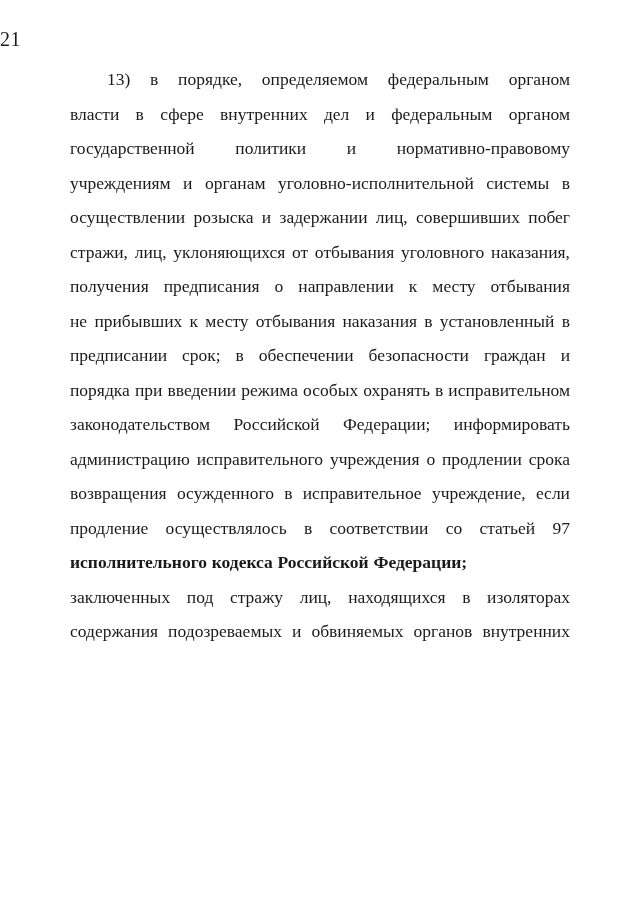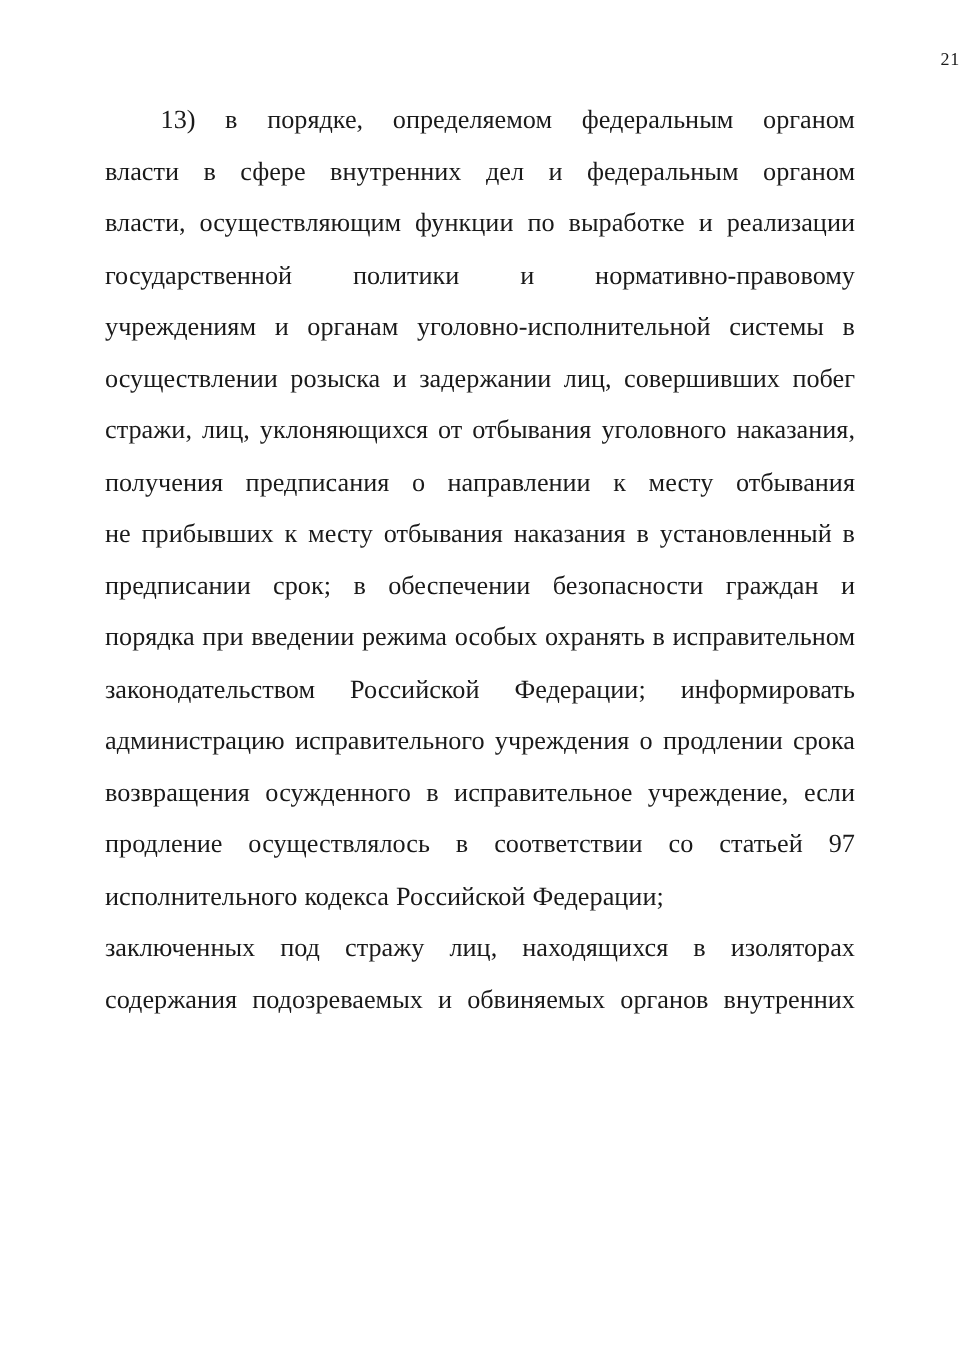--- a/index.html
+++ b/index.html
@@ -18,22 +18,22 @@
     position: relative;
     width: 640px;
     height: 905px;
     background: #ffffff;
   }
   .page-number {
     position: absolute;
     top: 31px;
     left: 0;
     width: 100%;
-    text-align: right;
-    font-size: 12px;
+    text-align: left;
+    font-size: 20px;
     line-height: 17.5px;
     letter-spacing: 0.5px;
   }
   .content {
     position: absolute;
     top: 62px;
     left: 70px;
     width: 500px;
   }
   .line {
@@ -46,35 +46,35 @@
     white-space: nowrap;
     word-spacing: 0.02em;
   }
   
   .line { white-space: normal; }
   .line.indent {
     text-indent: 37px;
   }
   .line.para-end {
     text-align-last: left;
+    font-weight: bold;
   }
 </style>
 </head>
 <body>
 
 <div class="doc-page">
 
   <div class="page-number">21</div>
 
   <div class="content">
 
     <div>
       <div class="line indent">13) в порядке, определяемом федеральным органом исполнительной</div>
       <div class="line">власти в сфере внутренних дел и федеральным органом исполнительной</div>
-      <div class="line">власти, осуществляющим функции по выработке и реализации</div>
       <div class="line">государственной политики и нормативно-правовому регулированию в</div>
       <div class="line">учреждениям и органам уголовно-исполнительной системы в</div>
       <div class="line">осуществлении розыска и задержании лиц, совершивших побег из-под</div>
       <div class="line">стражи, лиц, уклоняющихся от отбывания уголовного наказания, от</div>
       <div class="line">получения предписания о направлении к месту отбывания наказания либо</div>
       <div class="line">не прибывших к месту отбывания наказания в установленный в указанном</div>
       <div class="line">предписании срок; в обеспечении безопасности граждан и общественного</div>
       <div class="line">порядка при введении режима особых охранять в исправительном</div>
       <div class="line">законодательством Российской Федерации; информировать</div>
       <div class="line">администрацию исправительного учреждения о продлении срока</div>

